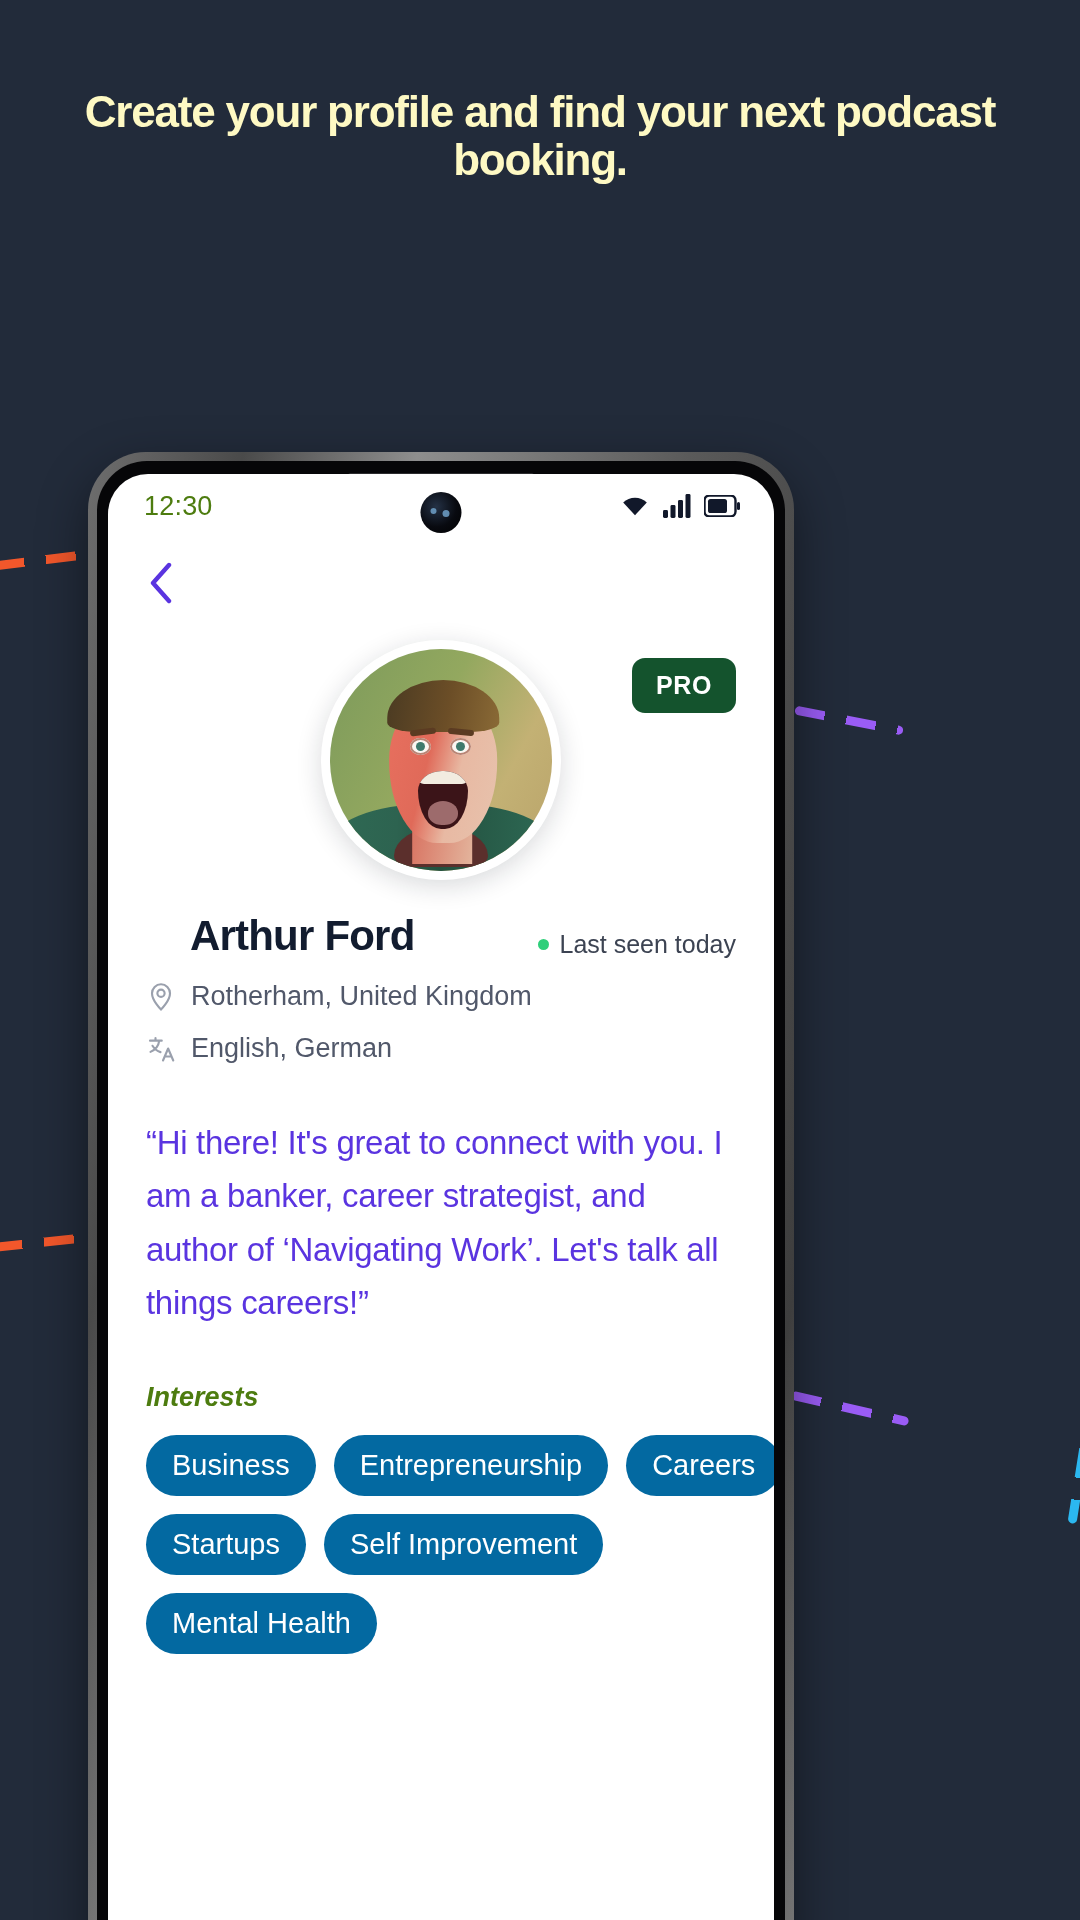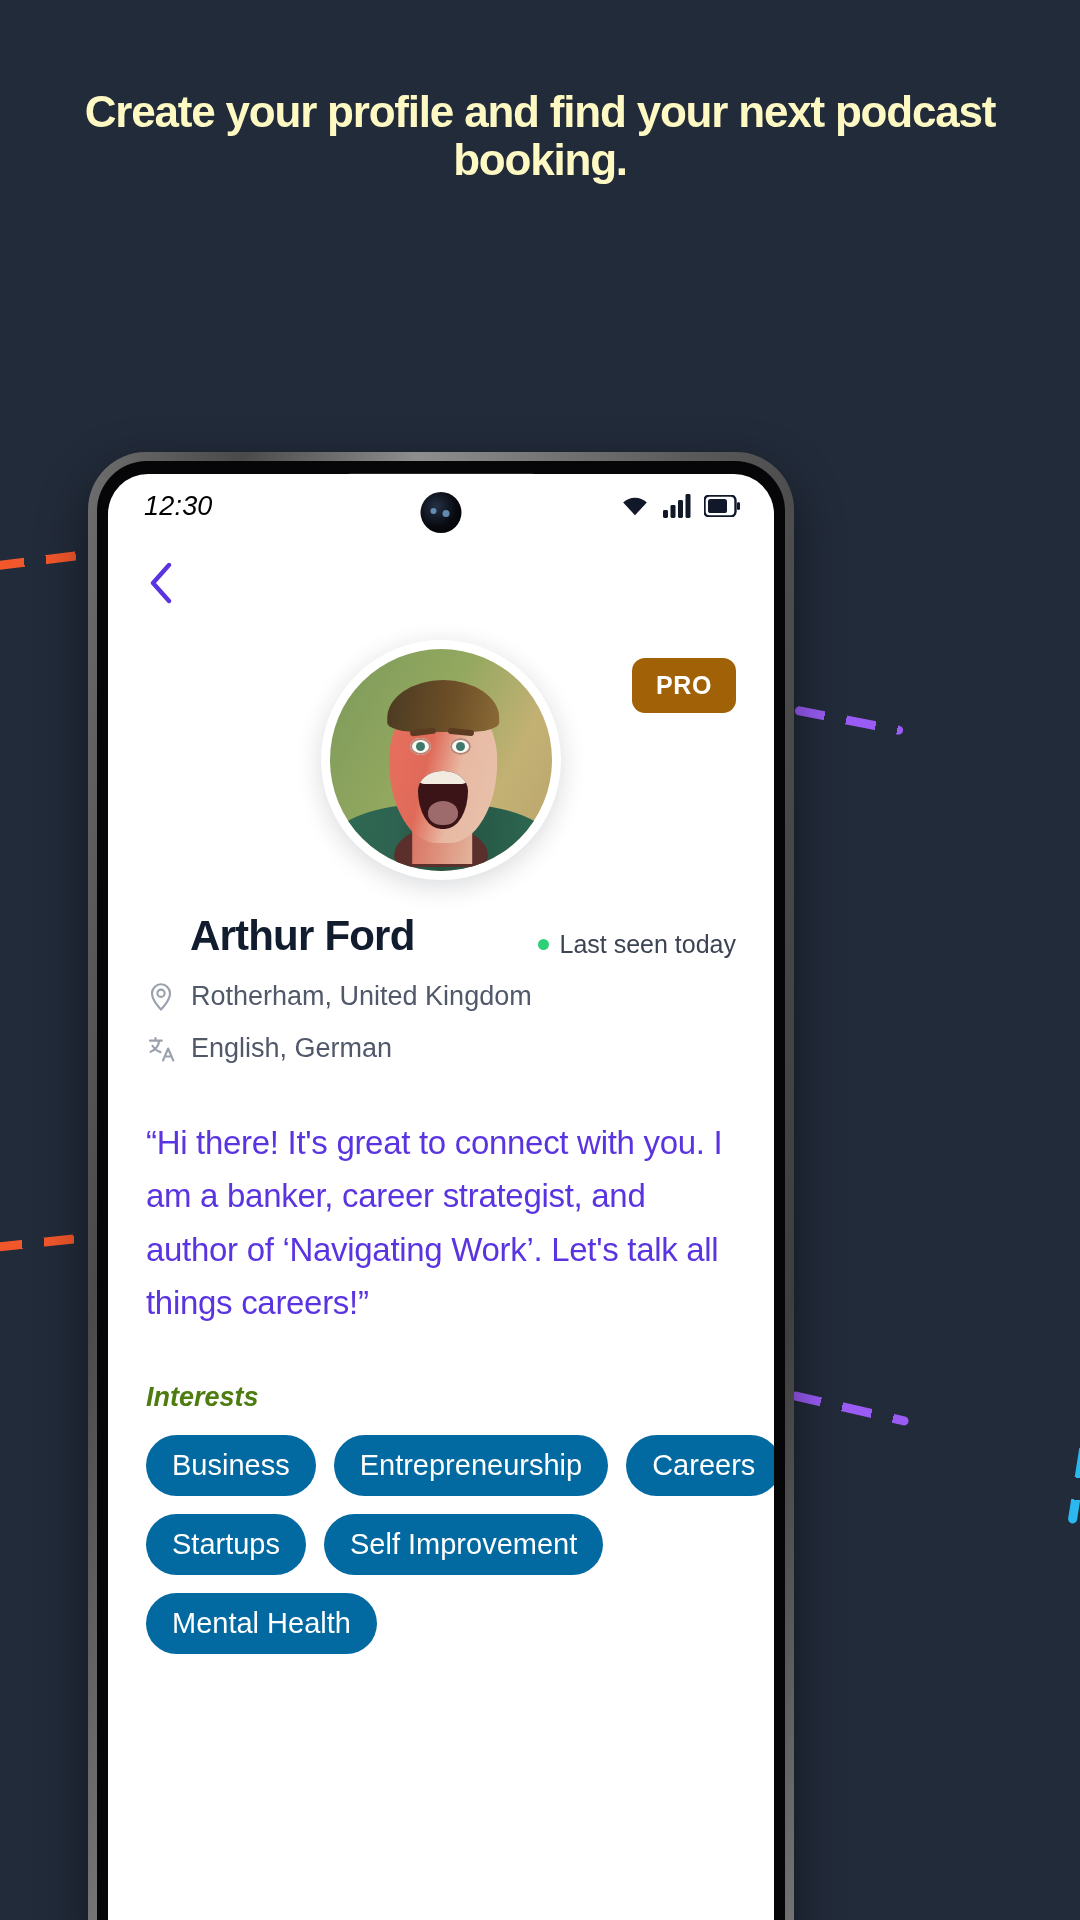--- a/index.html
+++ b/index.html
@@ -95,23 +95,22 @@
     height: 64px;
     display: flex;
     align-items: center;
     justify-content: space-between;
     padding: 0 34px 0 36px;
     position: relative;
   }
   .status-time {
     font-size: 27px;
     font-weight: 500;
-    color: #000000;
+    color: #4d7c0f;
     letter-spacing: 0.2px;
-    font-style: italic;
   }
   .punch-hole {
     position: absolute;
     left: 50%;
     top: 18px;
     transform: translateX(-50%);
     width: 41px;
     height: 41px;
     border-radius: 50%;
     background: radial-gradient(circle at 38% 36%, #243145 0%, #080a10 55%, #000 100%);
@@ -255,21 +254,21 @@
     transform: translateX(-50%);
     width: 94px; height: 40px;
     border-radius: 48% 48% 18% 18% / 72% 72% 28% 28%;
     background: #5b2f2c;
   }
 
   .pro-badge {
     position: absolute;
     right: 38px;
     top: 28px;
-    background: #a16207;
+    background: #14532d;
     color: #fff;
     font-size: 25px;
     font-weight: bold;
     letter-spacing: 0.6px;
     padding: 13px 24px;
     border-radius: 13px;
   }
 
   
   .identity { padding: 0 38px; }

